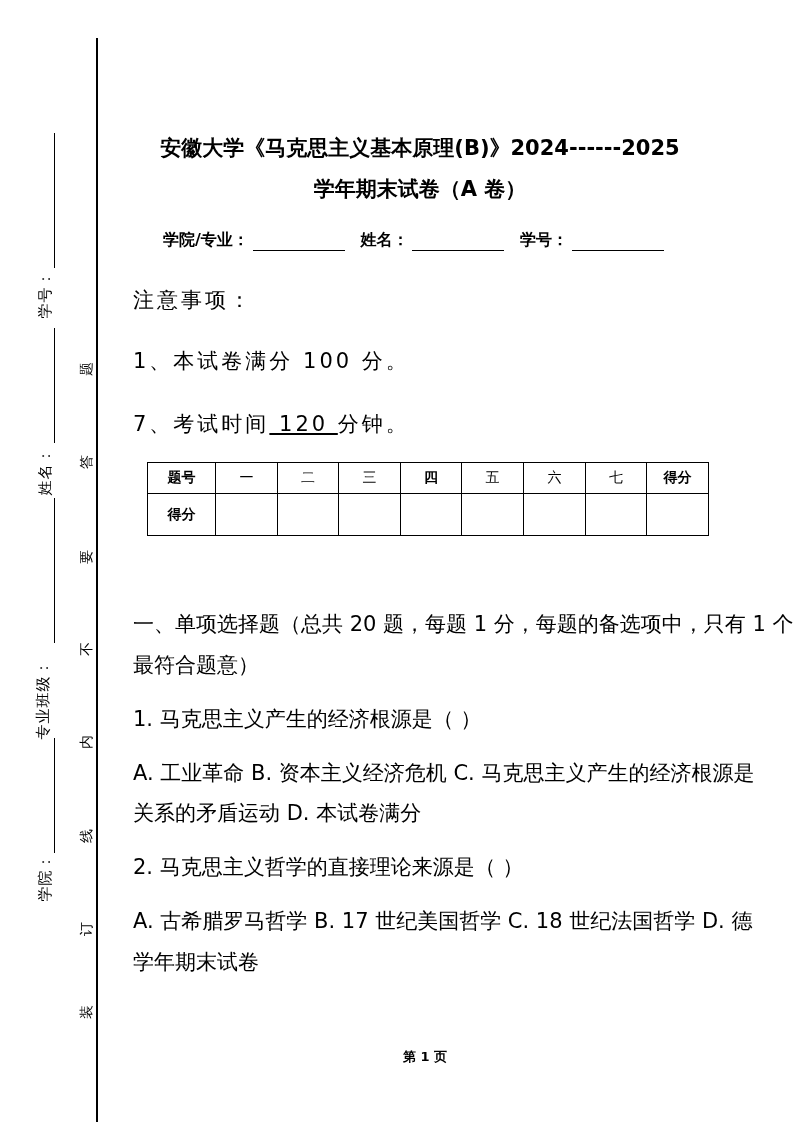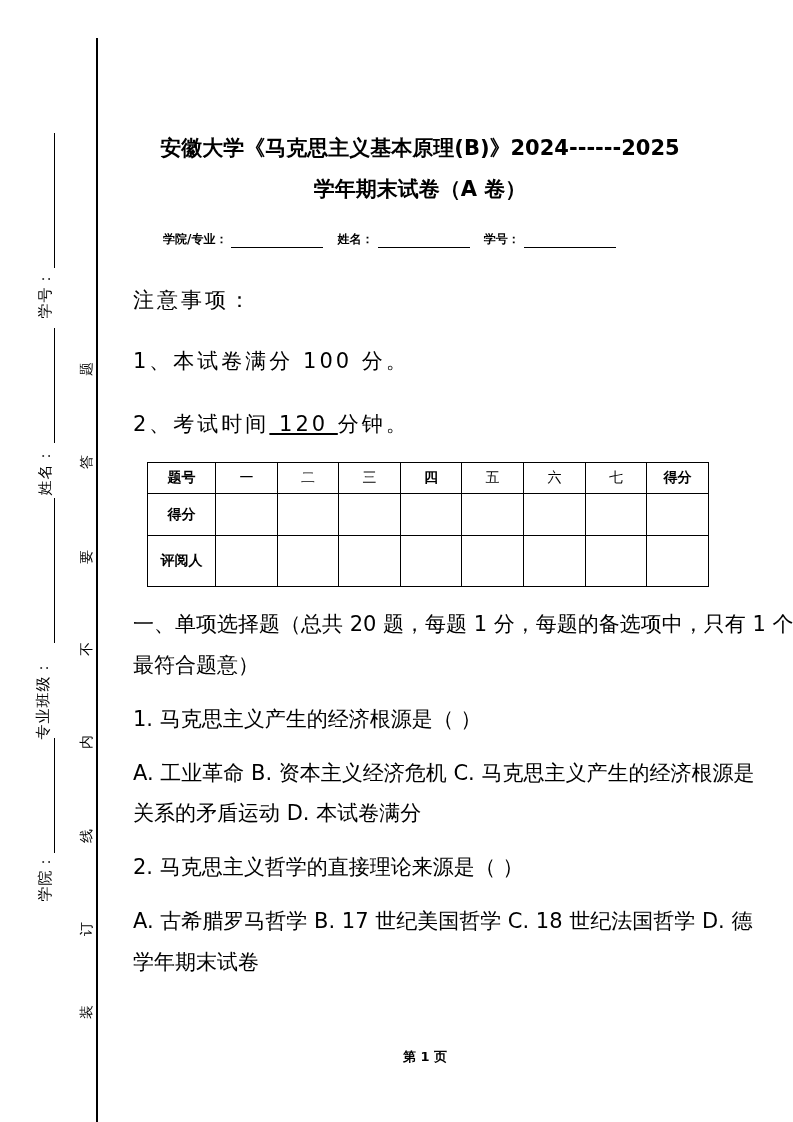--- a/index.html
+++ b/index.html
@@ -16,21 +16,21 @@
     .seal-char {
       position: absolute; font-size: 14px; left: 80px;
       transform: rotate(-90deg); font-family: "DejaVu Serif", serif;
     }
     .title {
       position: absolute; left: 100px; width: 640px; text-align: center;
       font-family: "DejaVu Sans", sans-serif; font-weight: bold; font-size: 21px;
     }
     .info-row {
       position: absolute; top: 230px; left: 163px; font-family: "DejaVu Sans", sans-serif;
-      font-weight: bold; font-size: 12px; white-space: nowrap;
+      font-weight: bold; font-size: 16px; white-space: nowrap;
     }
     .blank { display: inline-block; width: 92px; border-bottom: 1px solid #000; margin: 0 10px 0 4px; height: 17px; vertical-align: bottom; }
     .body-text {
       position: absolute; left: 133px; font-size: 21px; white-space: nowrap;
       font-family: "DejaVu Sans", sans-serif;
     }
     .u { text-decoration: underline; }
     table.score {
       position: absolute; left: 147px; top: 462px; border-collapse: collapse;
       font-family: "DejaVu Sans", sans-serif; font-size: 14px;
@@ -70,21 +70,21 @@
 
 <div class="info-row">
   <span>学院/专业：</span><span class="blank"></span>
   <span>姓名：</span><span class="blank"></span>
   <span>学号：</span><span class="blank"></span>
 </div>
 
 <div class="body-text" style="top:286px; letter-spacing:3px;">注意事项：</div>
 <div class="body-text" style="top:347px; letter-spacing:3px;">1、本试卷满分 100 分。</div>
 <div class="body-text" style="top:410px; letter-spacing:3px;">
-  <span>2、考试时间</span><span class="u"> 120 </span><span>分钟。</span>
+  <span>7、考试时间</span><span class="u"> 120 </span><span>分钟。</span>
 </div>
 
 <table class="score">
   <tbody>
       <tr style="height:31px;">
     <td class="hdr" style="width:67px;">题号</td>
     <td style="width:61px;">一</td>
     <td style="width:60px;">二</td>
     <td style="width:61px;">三</td>
     <td class="hdr" style="width:60px;">四</td>
@@ -97,31 +97,20 @@
     <td class="hdr">得分</td>
     <td></td>
     <td></td>
     <td></td>
     <td></td>
     <td></td>
     <td></td>
     <td></td>
     <td></td>
   </tr>
-  <tr style="height:51px;">
-    <td class="hdr">评阅人</td>
-    <td></td>
-    <td></td>
-    <td></td>
-    <td></td>
-    <td></td>
-    <td></td>
-    <td></td>
-    <td></td>
-  </tr>
 </tbody>
   </table>
 
 <div class="body-text" style="top:610px;">一、单项选择题（总共 20 题，每题 1 分，每题的备选项中，只有 1 个</div>
 <div class="body-text" style="top:651px;">最符合题意）</div>
 
 <div class="body-text" style="top:705px;">1. 马克思主义产生的经济根源是（    ）</div>
 <div class="body-text" style="top:759px;">A. 工业革命   B. 资本主义经济危机   C. 马克思主义产生的经济根源是</div>
 <div class="body-text" style="top:799px;">关系的矛盾运动   D. 本试卷满分</div>
 

